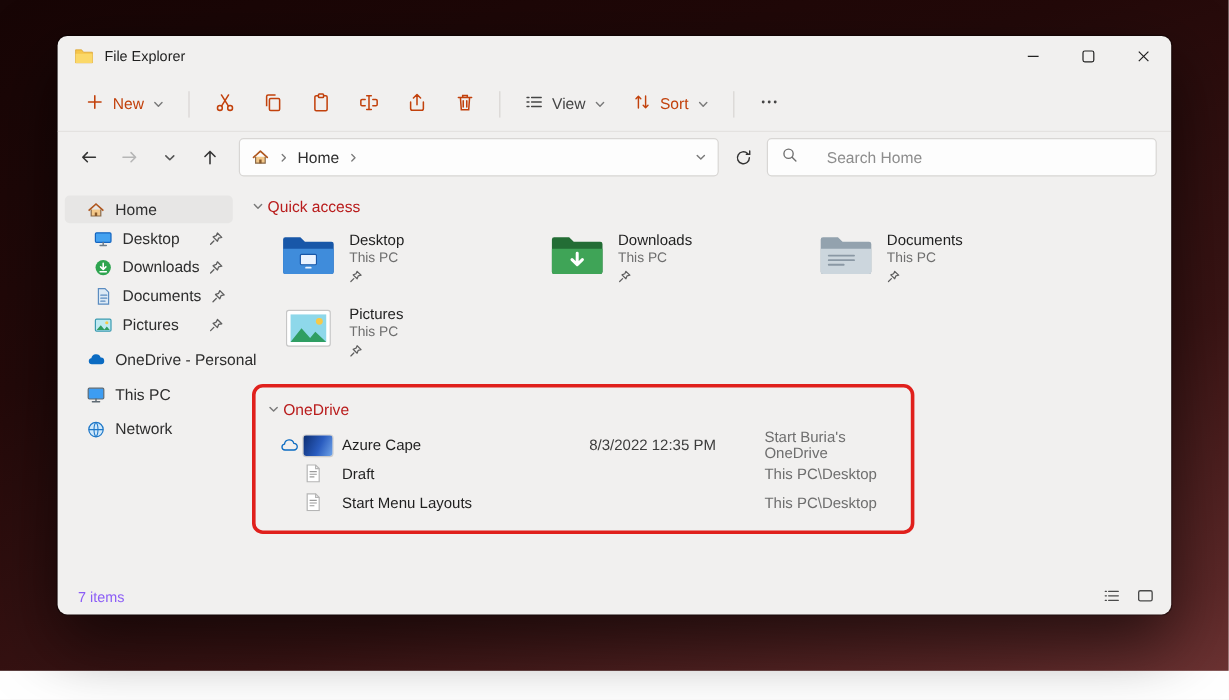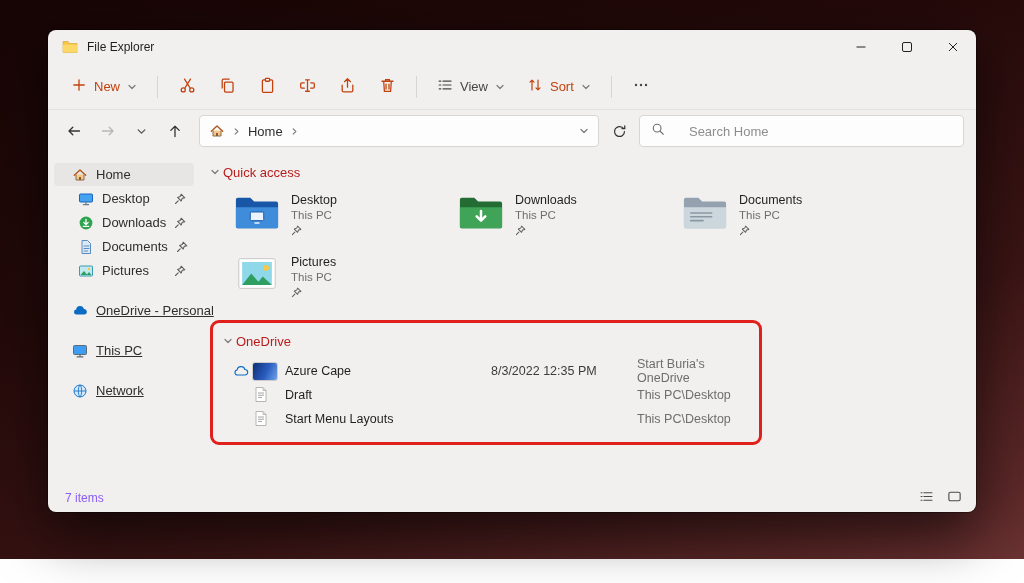--- a/index.html
+++ b/index.html
@@ -44,21 +44,21 @@
     font-family:"Liberation Sans","DejaVu Sans",sans-serif; }
   .searchbar input::placeholder { color:#8d8d8d; }
 
   
   .wbody { flex:1; display:flex; min-height:0; }
   .sidebar { width:152px; flex:none; padding-top:10px; }
   .side-item { height:23px; display:flex; align-items:center; gap:8px; margin:1px 6px; padding:0 8px 0 18px;
     border-radius:4px; font-size:13px; color:#2e2e2e; white-space:nowrap; }
   .side-item.child { padding-left:24px; }
   .side-item.selected { background:#e7e6e5; }
-  .side-item.group-gap { margin-top:17px;text-decoration:underline; }
+  .side-item.group-gap { margin-top:6px; }
   .side-pin { margin-left:auto; color:#5f5f5f; display:inline-flex; }
   .icon16 { width:16px; height:16px; flex:none; display:inline-flex; }
 
   
   .content { flex:1; padding:10px 10px 0 10px; min-width:0; }
   .section-header { display:flex; align-items:center; gap:3px; font-size:13px; color:#b91c1c; height:20px; }
   .qa-grid { display:grid; grid-template-columns:224px 224px 224px; margin-top:6px; row-gap:4px; padding-left:18px; }
   .qa-tile { display:flex; gap:11px; padding:4px 6px; border-radius:4px; height:58px; }
   .qa-icon { width:46px; height:40px; flex:none; }
   .qa-text { display:flex; flex-direction:column; font-size:12.5px; padding-top:1px; }

